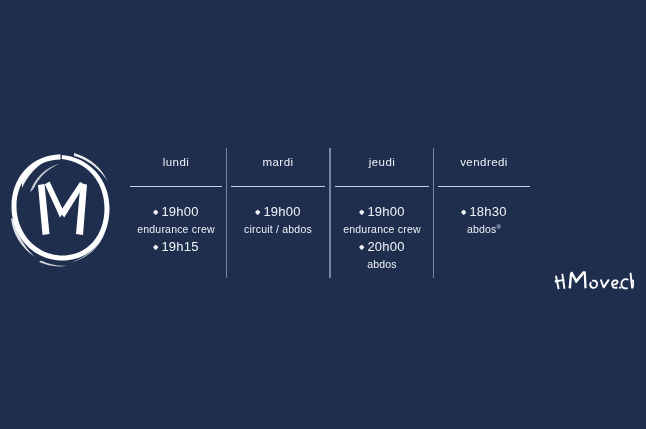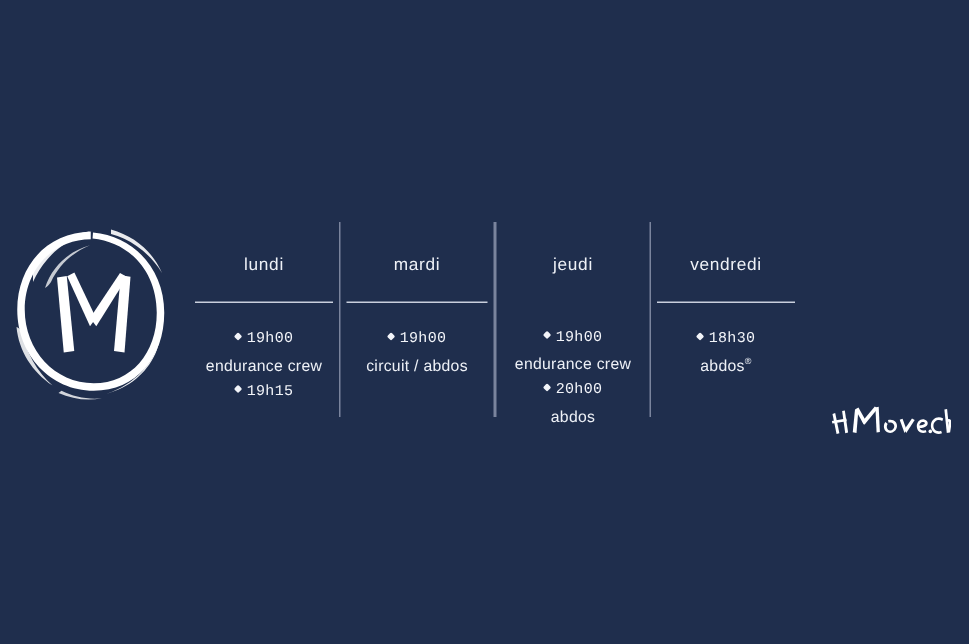--- a/index.html
+++ b/index.html
@@ -68,47 +68,46 @@
     align-self: stretch;
     background: #8b93ab;
     opacity: .85;
   }
 
   .day-name {
     font-size: 11.5px;
     color: #eef1f7;
     letter-spacing: .45px;
     line-height: 14px;
-    margin-top: 22px;
+    margin-top: 7px;
     white-space: nowrap;
   }
 
   .day-rule {
     width: 100%;
     height: 1px;
     background: #c9cfdd;
     margin-top: 17px;
     margin-bottom: 0;
   }
 
   .sessions {
     margin-top: 16px;
     display: flex;
     flex-direction: column;
     align-items: center;
     gap: 0;
   }
 
   .session-time {
-    font-size: 10px;
+    font-size: 13px;
     color: #f2f4f9;
     line-height: 17px;
     white-space: nowrap;
     letter-spacing: .2px;
-    font-family: Liberation Mono, monospace;
   }
   .bullet-diamond {
     display: inline-block;
     width: 4px;
     height: 4px;
     background: #f2f4f9;
     transform: rotate(45deg) translateY(-1px);
     margin-right: 4px;
     border-radius: 1px;
     vertical-align: middle;

